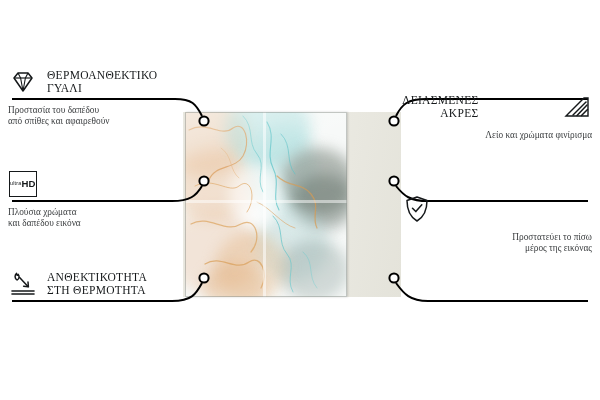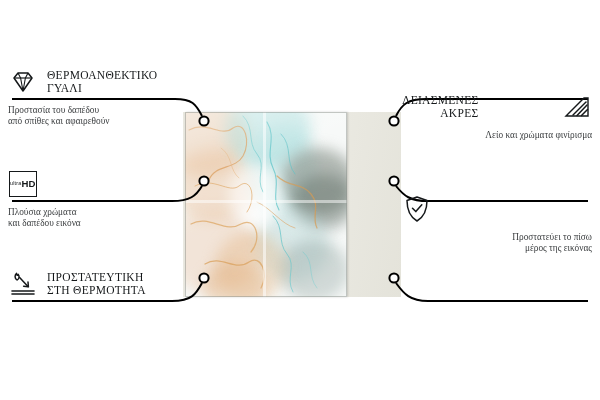--- a/index.html
+++ b/index.html
@@ -260,21 +260,21 @@
         <svg width="30" height="28" viewBox="0 0 30 28">
           <g fill="none" stroke="#15181a" stroke-width="1.5" stroke-linejoin="round" stroke-linecap="round">
             <path d="M9 10 C 6.4 8.2, 6.6 5.2, 8.6 3.4 C 8.2 5.4, 9.6 5.6, 10.2 4.4 C 11.6 6.2, 11.4 9, 9 10 Z"></path>
             <path d="M11.6 7.6 L20 16.5"></path>
             <path d="M15.6 16.2 L20.4 16.8 L20 12"></path>
             <path d="M4 21 L26 21" stroke-width="1.6"></path>
             <path d="M4 24 L26 24" stroke-width="1.6"></path>
           </g>
         </svg>
       </span>
-      <span class="feat-title">ΠΡΟΣΤΑΤΕΥΤΙΚΗ
+      <span class="feat-title">ΑΝΘΕΚΤΙΚΟΤΗΤΑ
 ΣΤΗ ΘΕΡΜΟΤΗΤΑ</span>
     </div>
   </div>
 
   <div class="feature right" style="top:66px;">
     <div class="feat-head">
       <span class="feat-title">ΛΕΙΑΣΜΕΝΕΣ
 ΑΚΡΕΣ</span>
       <span class="feat-icon">
         <svg width="30" height="26" viewBox="0 0 30 26">

